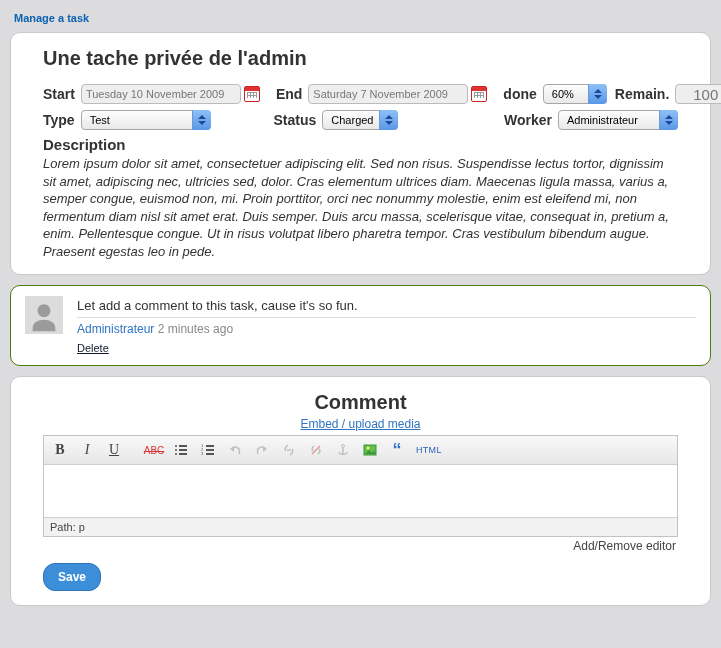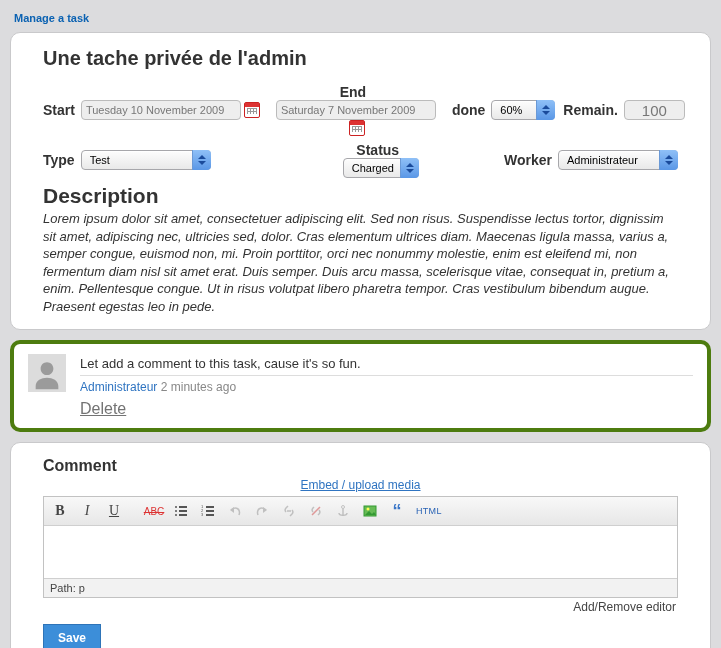--- a/index.html
+++ b/index.html
@@ -35,21 +35,21 @@
     gap: 16px;
     margin-bottom: 6px;
     align-items: center;
   }
   .field-label {
     font-weight: bold;
     font-size: 14px;
     margin-right: 6px;
   }
   .col1 { width: 235px; display:flex; align-items:center;}
-  .col2 { width: 235px; display:flex; align-items:center;flex-direction:column;}
+  .col2 { width: 235px; display:flex; align-items:center;}
   .col3 { flex: 1; display:flex; align-items:center;}
   .date-input {
     background: #eee;
     border: 1px solid #bbb;
     border-radius: 4px;
     font-size: 11px;
     color: #777;
     padding: 2px 4px;
     width: 160px;
     height: 20px;
@@ -131,26 +131,26 @@
   .remain-input{
     width:61px;
     height:20px;
     border:1px solid #bbb;
     border-radius:4px;
     background:#eee;
     font-size:15px;
     color:#777;
     text-align:center;
   }
-  .desc-label { font-size:21px; font-weight:bold; margin:2px 0 2px 0;}
+  .desc-label { font-size:15px; font-weight:bold; margin:2px 0 2px 0;}
   .desc-body { font-style: italic; color:#333; line-height:1.35; }
   
   .comment-panel {
     background:#fff;
-    border:4px solid #4d7c0f;
+    border:1px solid #4d7c0f;
     border-radius:10px;
     padding:10px 14px;
     margin-bottom:10px;
     display:flex;
     gap:14px;
   }
   .avatar {
     width:38px;height:38px;
     background:#dcdcdc;
     display:flex;
@@ -158,23 +158,23 @@
     justify-content:center;
     overflow:hidden;
     flex-shrink:0;
   }
   .avatar svg{width:34px;height:34px;}
   .comment-body { flex:1; }
   .comment-text { margin:2px 0 4px 0; }
   .comment-divider { border:none; border-top:1px solid #ddd; margin:4px 0; }
   .meta { font-size:12px; color:#888; }
   .meta a, .link { color:#2f74c1; text-decoration:none; }
-  .delete-link { display:inline-block; margin-top:6px; color:#737373; font-size:16px;}
+  .delete-link { display:inline-block; margin-top:6px; color:#0f172a; font-size:11px;}
   
-  .section-heading { font-size:16px; font-weight:bold; margin:0 0 2px 0;}
+  .section-heading { font-size:20px; font-weight:bold; margin:0 0 2px 0;text-align:center;}
   .media-link { text-align:center; margin-bottom:4px;}
   .media-link a{ color:#2f74c1; font-size:12px;}
   .editor {
     border:1px solid #c2c2c2;
     background:#f2f2f2;
   }
   .toolbar {
     display:flex;
     align-items:center;
     gap:7px;
@@ -212,21 +212,21 @@
   .toggle-editor{
     text-align:right;
     font-size:12px;
     color:#444;
     margin:2px 2px 10px 0;
   }
   .save-btn{
     background:#3c8ed9;
     color:#fff;
     border:1px solid #2e74b8;
-    border-radius:0;
+    border-radius:12px;
     font-size:12px;
     font-weight:bold;
     padding:6px 14px;
     cursor:pointer;
   }
 </style>
 </head>
 <body>
 
 <div class="page-title">Manage a task</div>

